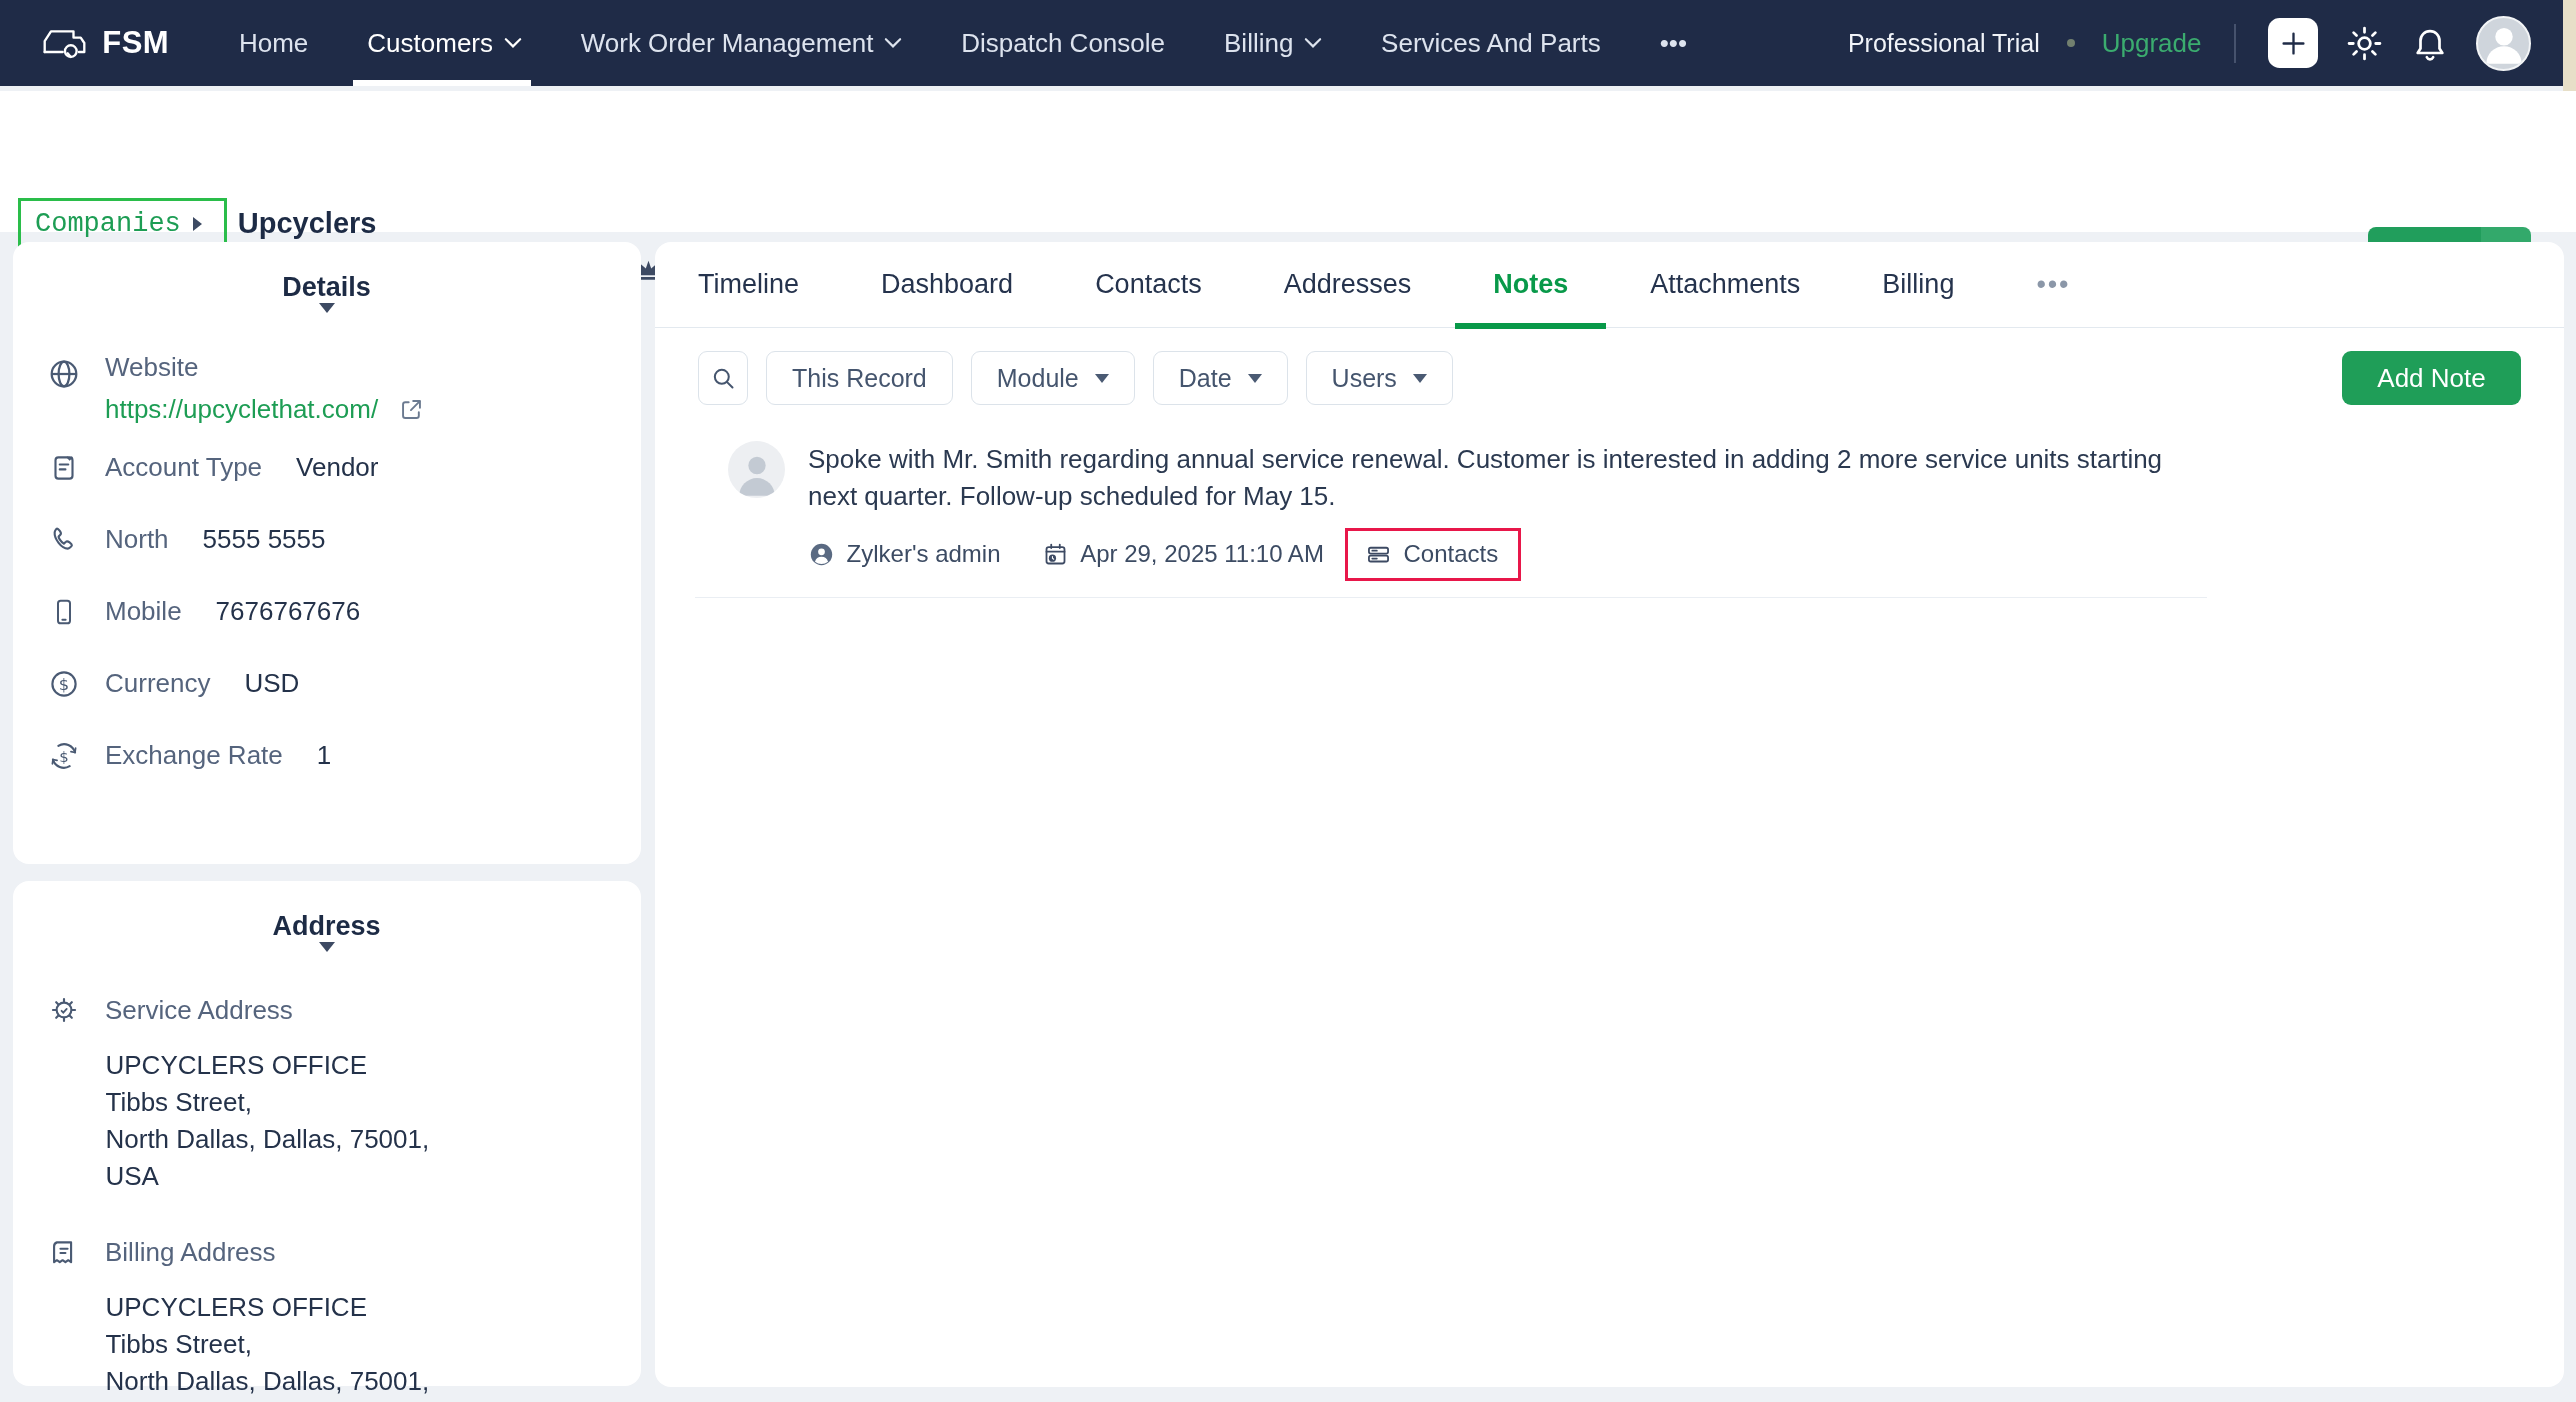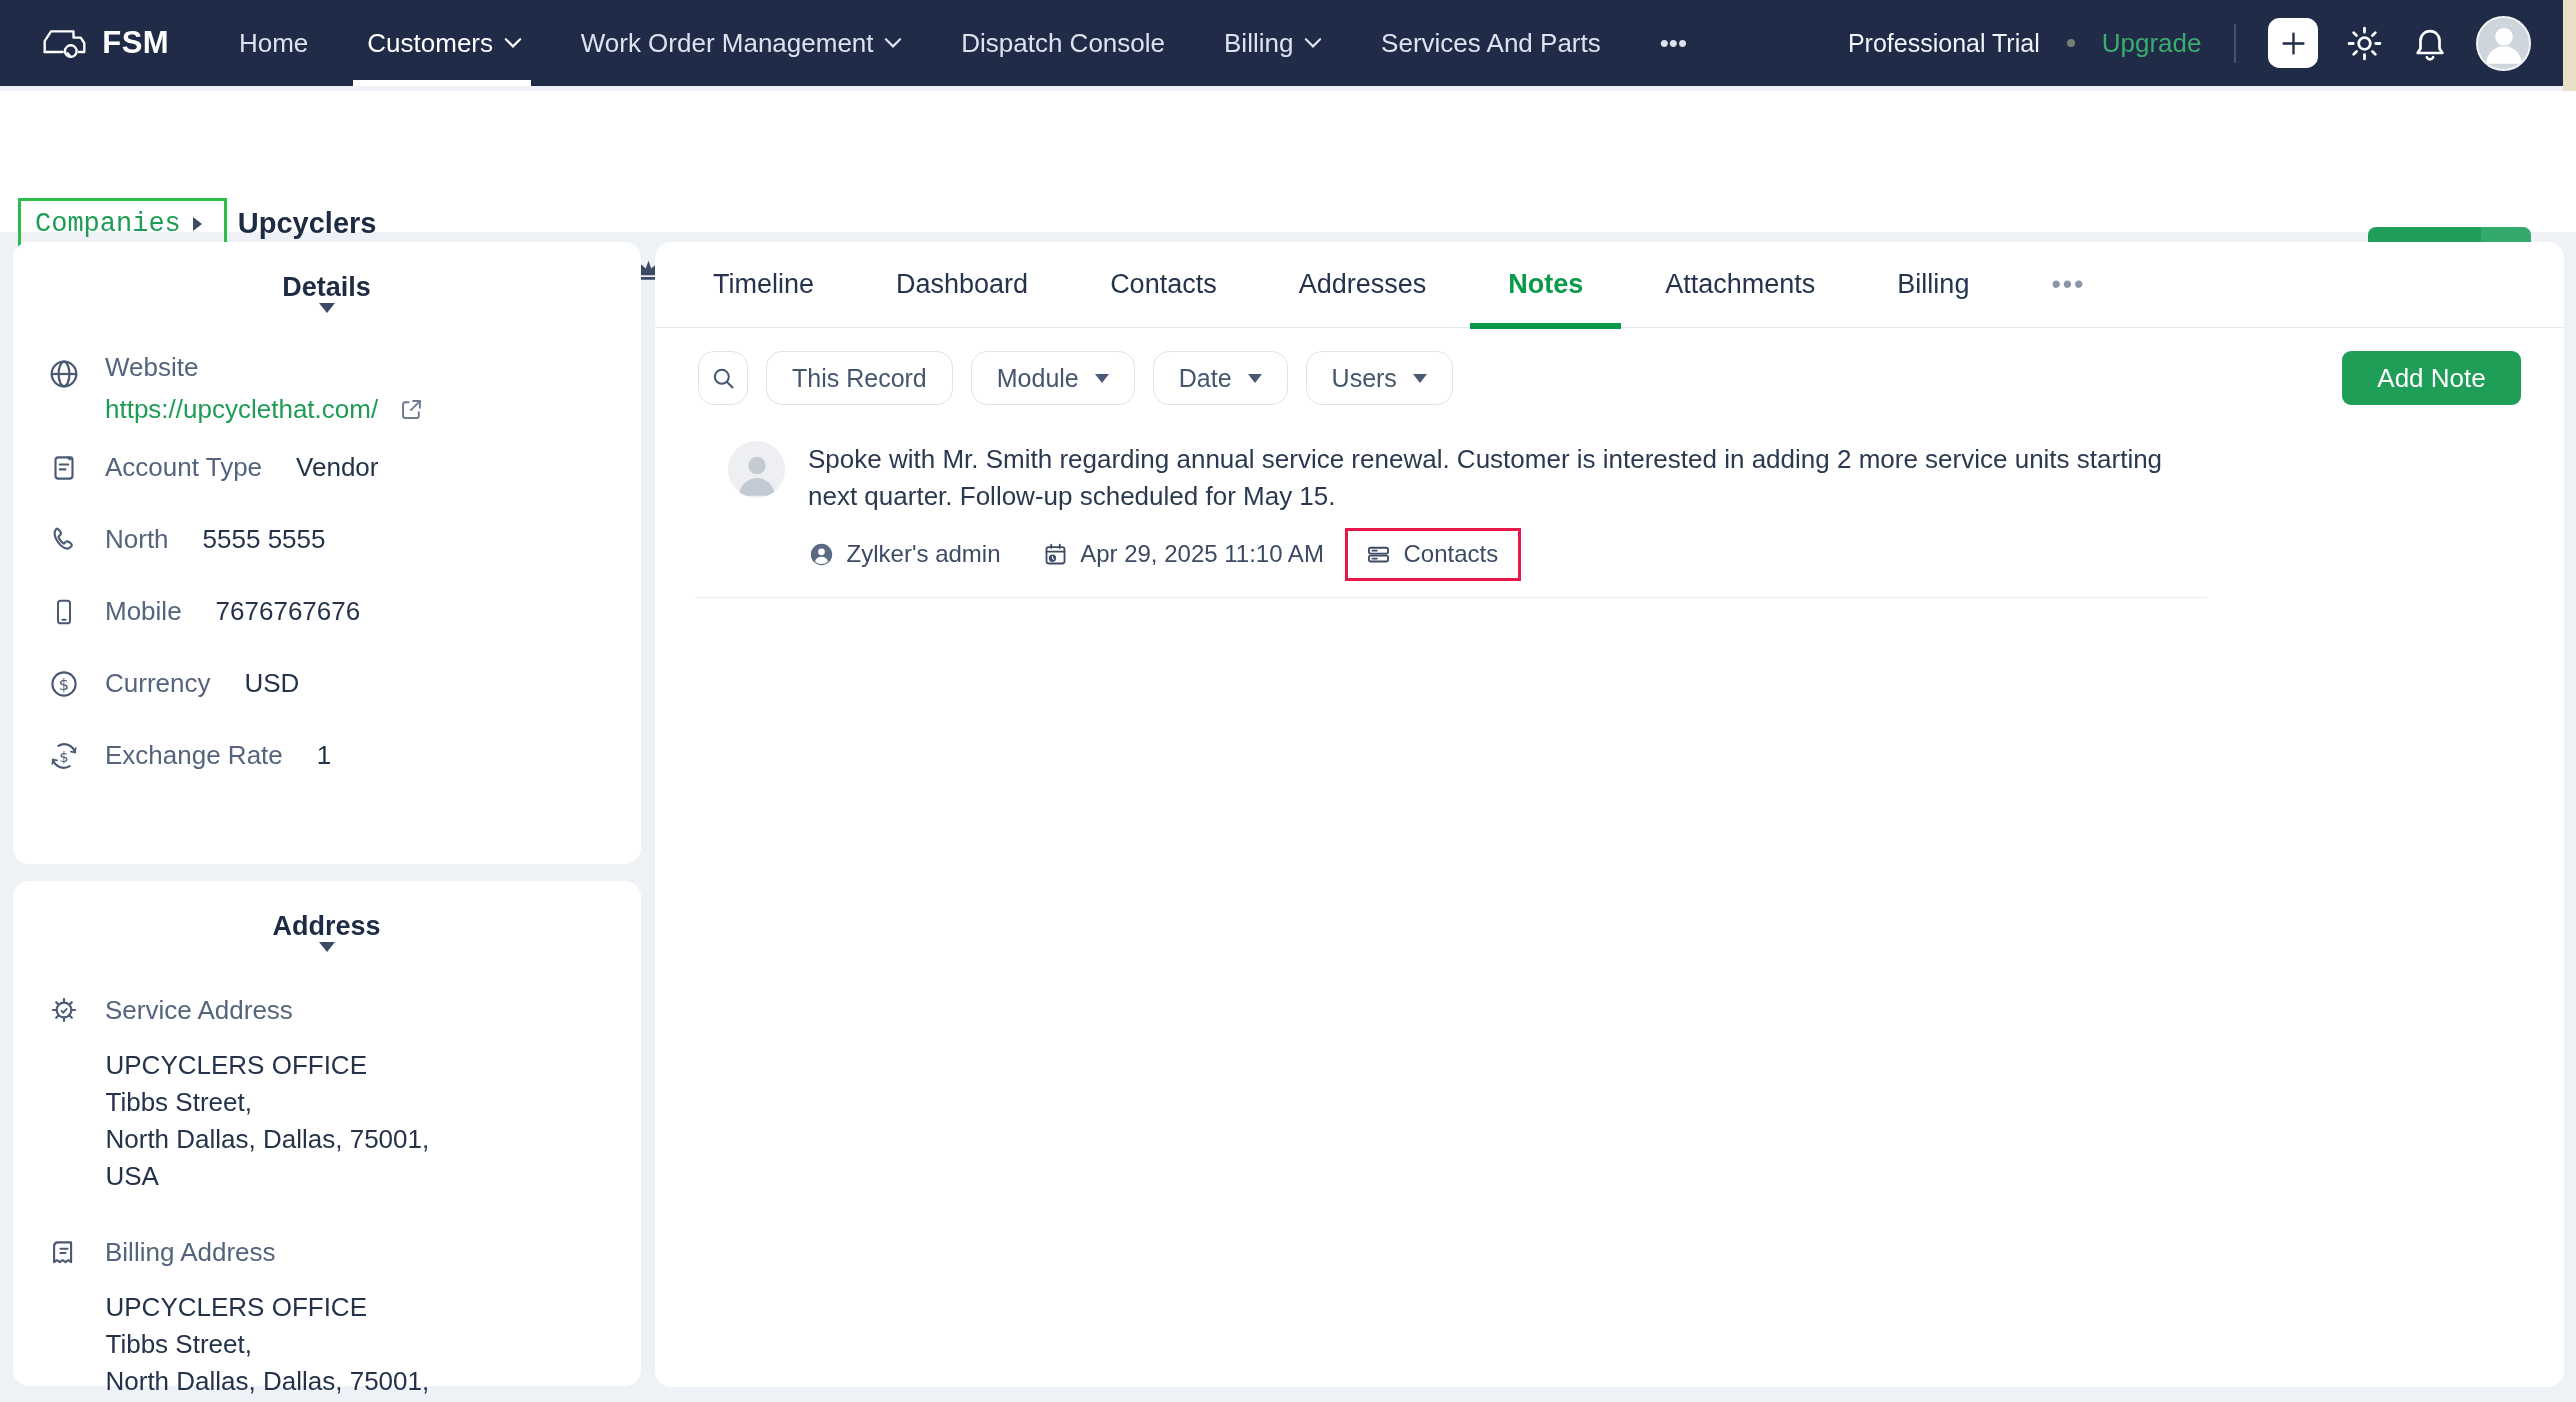--- a/index.html
+++ b/index.html
@@ -59,28 +59,28 @@
   .website-block { display:flex; gap:21.5px; margin-top:39px; margin-bottom:7.2px; }
   .website-block .ic { width:39px; display:flex; justify-content:center; padding-top:3.6px; flex:none; }
   .weblink { color:#1d9d54; font-size:26px; margin-top:10.7px; display:flex; align-items:center; gap:19.7px; cursor:pointer; }
 
   .addr-label-row { display:flex; align-items:center; gap:21.5px; margin-top:41px; }
   .addr-label-row .ic { width:39px; display:flex; justify-content:center; flex:none; }
   .addr-lines { margin:19.7px 0 0 61px; font-size:26px; color:#24324a; line-height:37px; }
 
   
   .main-card { left:655px; top:9px; width:1909px; height:1145px; }
-  .tabs { height:86px; display:flex; align-items:stretch; gap:82px; padding:0 58px; border-bottom:1.8px solid #e3e9ef; }
+  .tabs { height:86px; display:flex; align-items:stretch; gap:82px; padding:0 43px; border-bottom:1.8px solid #e3e9ef; }
   .tab { display:flex; align-items:center; font-size:27px; color:#25334d; position:relative; cursor:pointer; white-space:nowrap; }
   .tab.active { color:#089949; font-weight:700; }
   .tab.active::after { content:""; position:absolute; left:-38px; right:-38px; bottom:-1.8px; height:6.3px; background:#089949; }
   .tab-more { color:#8b97a8; letter-spacing:1.8px; }
 
   .toolbar { display:flex; align-items:center; padding:23px 43px 0 43px; gap:18px; }
-  .tool-btn { height:54px; border:1.8px solid #dce3ea; border-radius:16px; background:#fff; display:flex; align-items:center; justify-content:center; color:#45556e; font-size:25px; cursor:pointer; }
+  .tool-btn { height:54px; border:1.8px solid #dce3ea; border-radius:9px; background:#fff; display:flex; align-items:center; justify-content:center; color:#45556e; font-size:25px; cursor:pointer; }
   .search-btn { width:50px; }
   .pill { padding:0 25px; gap:16px; }
   .pill-caret { width:0; height:0; border-top:9px solid #4a5a73; border-left:7.2px solid transparent; border-right:7.2px solid transparent; }
   .add-note { margin-left:auto; width:179px; height:54px; border-radius:9px; background:#1f9e58; color:#fff; font-size:26px; display:flex; align-items:center; justify-content:center; cursor:pointer; }
 
   .note { display:flex; padding:36px 43px 0 73px; }
   .note-avatar { width:57px; height:57px; border-radius:50%; background:#edeff2; overflow:hidden; flex:none; display:flex; align-items:flex-end; justify-content:center; }
   .note-body { margin-left:23px; }
   .note-text { font-size:26px; line-height:37px; color:#2b3950; max-width:1369px; }
   .note-meta { display:flex; align-items:center; gap:41px; margin-top:25px; }

